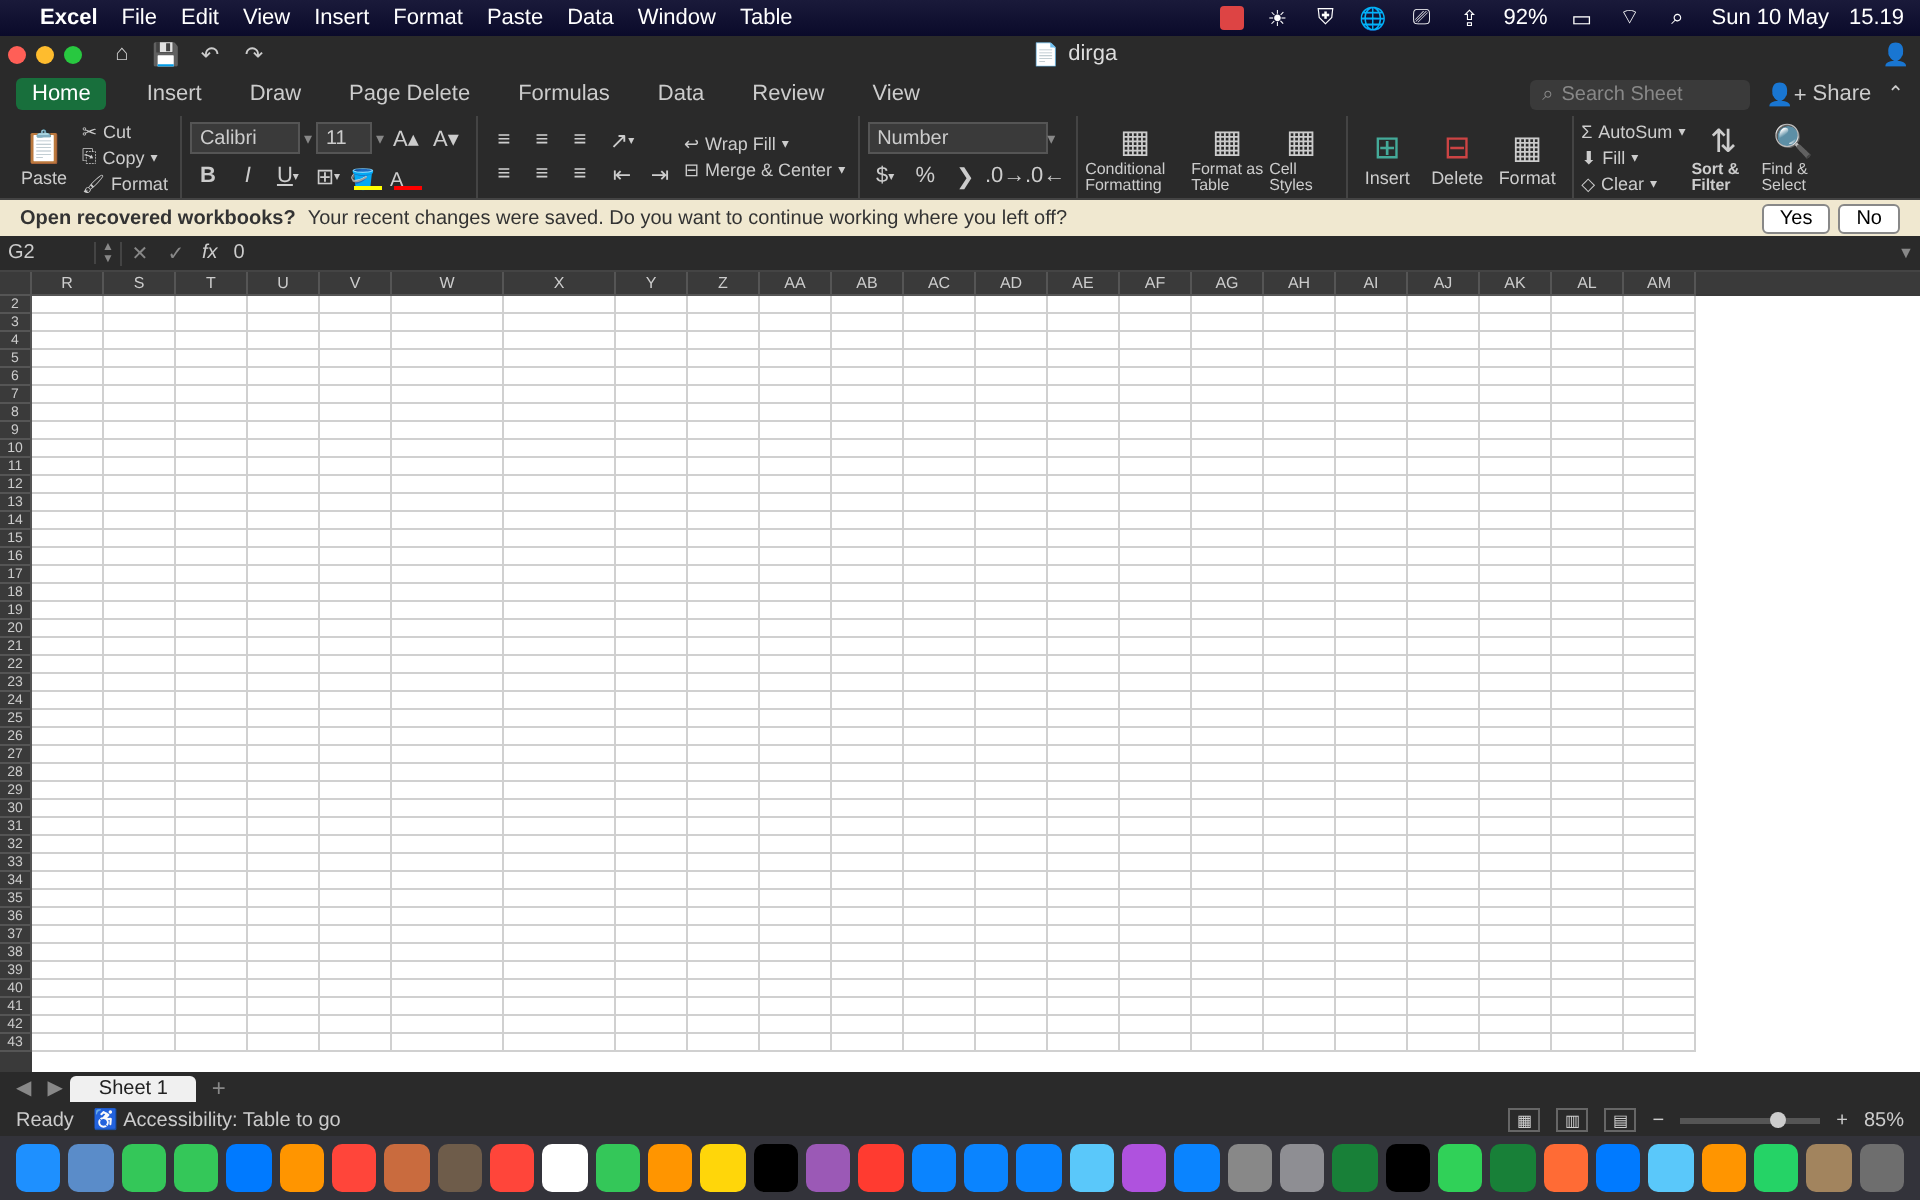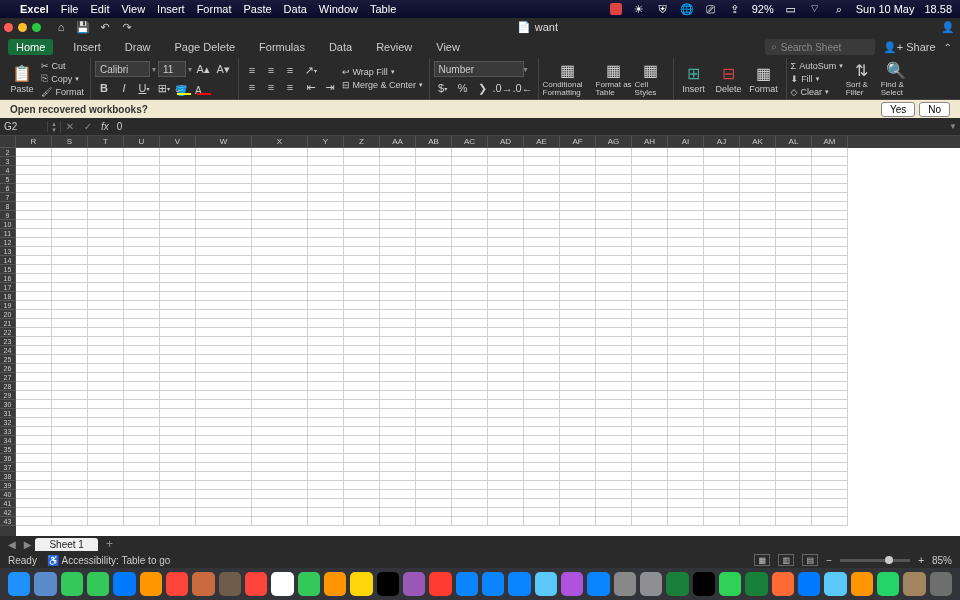--- a/index.html
+++ b/index.html
@@ -115,37 +115,37 @@
     <span class="status-icon">☀</span>
     <span class="status-icon">⛨</span>
     <span class="status-icon">🌐</span>
     <span class="status-icon">⎚</span>
     <span class="status-icon">⇪</span>
     <span>92%</span>
     <span class="status-icon">▭</span>
     <span class="status-icon">⌔</span>
     <span class="status-icon">⌕</span>
     <span>Sun 10 May</span>
-    <span>18.58</span>
+    <span>15.19</span>
   </div>
 </div>
 
 <div class="qat">
   <div class="traffic-lights">
     <div class="traffic-light tl-red"></div>
     <div class="traffic-light tl-yellow"></div>
     <div class="traffic-light tl-green"></div>
   </div>
   <div class="qat-btn">⌂</div>
   <div class="qat-btn">💾</div>
   <div class="qat-btn">↶</div>
   <div class="qat-btn">↷</div>
   <div class="qat-title">
     <span>📄</span>
-    <span>want</span>
+    <span>dirga</span>
   </div>
   <div class="qat-btn">👤</div>
 </div>
 
 <div class="ribbon-tabs">
   <span class="ribbon-tab active">Home</span>
   <span class="ribbon-tab">Insert</span>
   <span class="ribbon-tab">Draw</span>
   <span class="ribbon-tab">Page Delete</span>
   <span class="ribbon-tab">Formulas</span>
@@ -310,31 +310,32 @@
           <span style="font-size:7px;">▾</span>
         </div>
       <div class="small-btn">
           <span>◇</span>
           <span>Clear</span>
           <span style="font-size:7px;">▾</span>
         </div>
     </div>
     <div class="big-btn" style="width:32px;">
       <span class="big-btn-icon">⇅</span>
-      <span style="font-size:8px;line-height:1;">Sort &amp; Filter</span>
+      <span style="font-size:8px;line-height:1;font-weight:bold;">Sort &amp; Filter</span>
     </div>
     <div class="big-btn" style="width:32px;">
       <span class="big-btn-icon">🔍</span>
       <span style="font-size:8px;line-height:1;">Find &amp; Select</span>
     </div>
   </div>
 </div>
 
 <div class="notification">
   <span class="notif-title">Open recovered workbooks?</span>
+  <span>Your recent changes were saved. Do you want to continue working where you left off?</span>
   <div class="notif-btns">
     <button class="notif-btn">Yes</button>
     <button class="notif-btn">No</button>
   </div>
 </div>
 
 <div class="formula-bar">
   <div class="name-box">G2</div>
   <div class="name-box-arrows">
       <span>▲</span>

